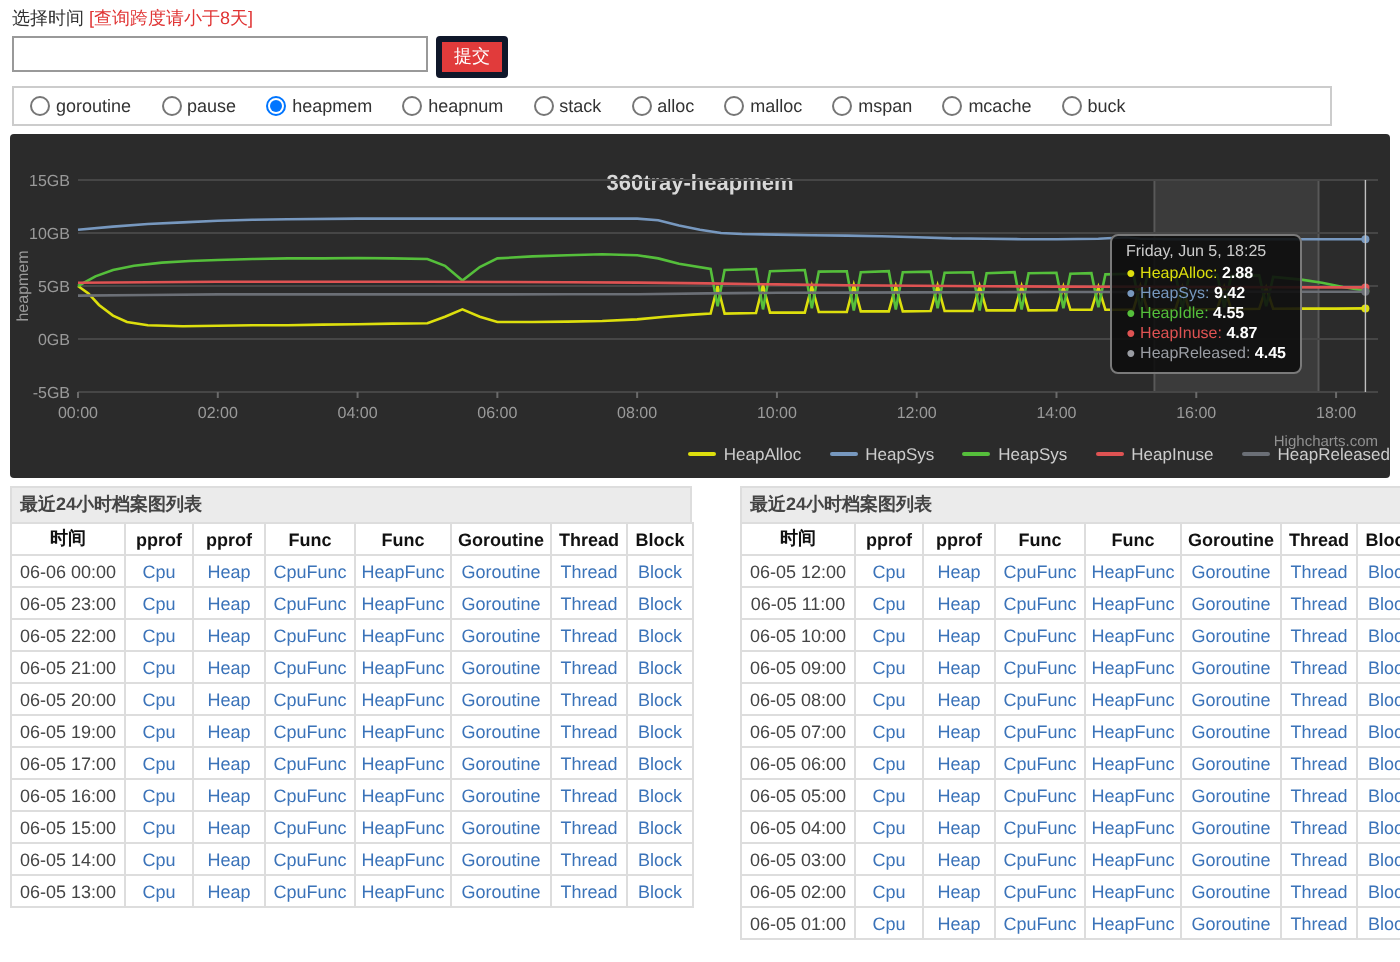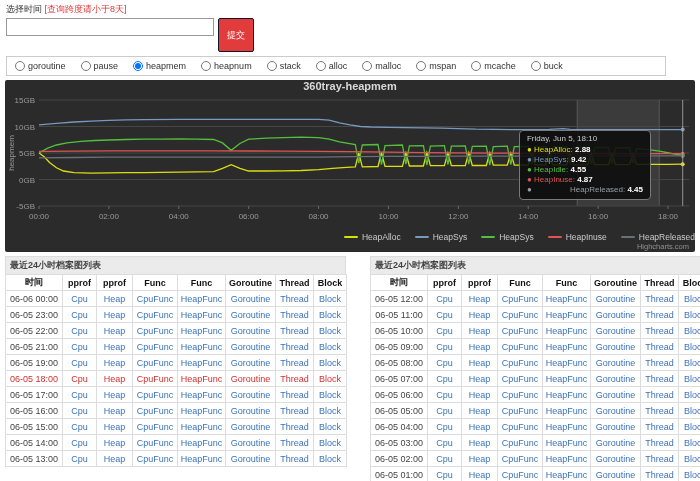--- a/index.html
+++ b/index.html
@@ -3,35 +3,35 @@
 <meta charset="utf-8">
 <style>
   *{box-sizing:border-box;margin:0;padding:0}
   html,body{width:700px;height:481px}
   body{background:#fff;font-family:"Liberation Sans","DejaVu Sans",sans-serif;font-size:9px;color:#333;overflow:hidden}
   .topbar{padding:3px 6px 0}
   .time-line{font-size:9px;margin-bottom:2px}
   .warn{color:#e03333}
   .input-line{display:flex;gap:4px;margin-bottom:4px}
   .time-input{width:208px;height:18px;border:1px solid #999;font-size:9px;padding:0 3px}
-  .submit-btn{background:#e13b3b;color:#fff;border:1px solid #0f172a;height:34px;min-width:36px;font-size:9px;border-radius:2px;cursor:pointer}
+  .submit-btn{background:#e13b3b;color:#fff;border:3px solid #0f172a;height:21px;min-width:36px;font-size:9px;border-radius:2px;cursor:pointer}
   .radio-box{border:1px solid #ccc;display:flex;gap:15px;align-items:center;padding:3px 8px;width:660px;height:20px}
   .radio-box label{display:flex;align-items:center;gap:3px;font-size:9px;cursor:pointer;color:#333}
   .radio-box input{width:10px;height:10px;margin:0}
   .chart{position:relative;background:#2b2b2b;margin:4px 5px 4px;width:690px;height:172px;border-radius:2px}
-  .chart-title{text-align:center;color:#d8d8d8;font-size:11px;font-weight:bold;padding-top:0;height:16px}
+  .chart-title{text-align:center;color:#d8d8d8;font-size:11px;font-weight:bold;padding-top:19px;height:16px}
   .chart svg{display:block}
   .legend{display:flex;justify-content:flex-end;gap:14px;align-items:center;height:14px}
   .legend-item{display:flex;align-items:center;gap:4px;color:#cccccc;font-size:8.5px;cursor:pointer}
   .legend-swatch{width:14px;height:2px;border-radius:1px;display:inline-block}
   .tooltip{position:absolute;right:44px;top:50px;background:rgba(12,12,12,0.88);border:1px solid #7a7a7a;border-radius:4px;padding:3px 7px 4px;font-size:8px;color:#eee;pointer-events:none;white-space:nowrap}
   .tt-header{color:#cccccc;margin-bottom:2px}
   .tt-row{line-height:10px}
   .tt-row .val{font-weight:bold;color:#fff}
-  .credit{position:absolute;right:6px;bottom:1px;font-size:7.5px;color:#909090;cursor:pointer}
+  .credit{position:absolute;right:6px;bottom:14px;font-size:7.5px;color:#909090;cursor:pointer}
   .tables{display:flex;gap:24px;padding:0 5px;margin-top:2px}
   .table-block{width:341px}
   .table-title{background:#ebebeb;border:1px solid #ddd;border-bottom:none;padding:2px 4px;font-weight:bold;color:#444;font-size:9px}
   table.ptable{border-collapse:collapse;width:100%;table-layout:fixed;background:#fff}
   .ptable th,.ptable td{border:1px solid #ddd;text-align:center;padding:1px 0;font-size:9px;height:16px;overflow:hidden}
   .ptable th{color:#111;font-weight:bold}
   .ptable th:nth-child(1){width:57px}
   .ptable th:nth-child(2){width:34px}
   .ptable th:nth-child(3){width:36px}
   .ptable th:nth-child(4){width:45px}
@@ -164,27 +164,27 @@
       <span class="legend-item">
         <span class="legend-swatch" style="background: rgb(223, 83, 83);"></span>
         <span>HeapInuse</span>
       </span>
       <span class="legend-item">
         <span class="legend-swatch" style="background: rgb(107, 111, 118);"></span>
         <span>HeapReleased</span>
       </span>
     </div>
   <div class="tooltip">
-    <div class="tt-header">Friday, Jun 5, 18:10</div>
+    <div class="tt-header">Friday, Jun 5, 18:25</div>
     <div>
         <div class="tt-row"><span style="color: rgb(221, 223, 13);">● </span><span style="color: rgb(221, 223, 13);">HeapAlloc: </span><span class="val">2.88</span></div>
         <div class="tt-row"><span style="color: rgb(119, 152, 191);">● </span><span style="color: rgb(119, 152, 191); text-align: center;">HeapSys: </span><span class="val">9.42</span></div>
         <div class="tt-row"><span style="color: rgb(85, 191, 59);">● </span><span style="color: rgb(85, 191, 59);">HeapIdle: </span><span class="val">4.55</span></div>
         <div class="tt-row"><span style="color: rgb(223, 83, 83);">● </span><span style="color: rgb(223, 83, 83);">HeapInuse: </span><span class="val">4.87</span></div>
-        <div class="tt-row"><span style="color: rgb(154, 157, 163);">● </span><span style="color: rgb(154, 157, 163); margin-left: 36px;">HeapReleased: </span><span class="val">4.45</span></div>
+        <div class="tt-row"><span style="color: rgb(154, 157, 163);">● </span><span style="color: rgb(154, 157, 163);">HeapReleased: </span><span class="val">4.45</span></div>
       </div>
   </div>
   <div class="credit">Highcharts.com</div>
 </div>
 
 <div class="tables">
   <div class="table-block">
     <div class="table-title">最近24小时档案图列表</div>
     <table class="ptable">
         <thead>
@@ -234,31 +234,31 @@
             <td class="time">06-05 21:00</td>
             <td><a href="#">Cpu</a></td>
             <td><a href="#">Heap</a></td>
             <td><a href="#">CpuFunc</a></td>
             <td><a href="#">HeapFunc</a></td>
             <td><a href="#">Goroutine</a></td>
             <td><a href="#">Thread</a></td>
             <td><a href="#">Block</a></td>
           </tr>
           <tr>
+            <td class="time">06-05 20:00</td>
+            <td><a href="#">Cpu</a></td>
+            <td><a href="#">Heap</a></td>
+            <td><a href="#">CpuFunc</a></td>
+            <td><a href="#">HeapFunc</a></td>
+            <td><a href="#">Goroutine</a></td>
+            <td><a href="#">Thread</a></td>
+            <td><a href="#">Block</a></td>
+          </tr>
+          <tr>
             <td class="time">06-05 19:00</td>
-            <td><a href="#">Cpu</a></td>
-            <td><a href="#">Heap</a></td>
-            <td><a href="#">CpuFunc</a></td>
-            <td><a href="#">HeapFunc</a></td>
-            <td><a href="#">Goroutine</a></td>
-            <td><a href="#">Thread</a></td>
-            <td><a href="#">Block</a></td>
-          </tr>
-          <tr class="hl">
-            <td class="time">06-05 18:00</td>
             <td><a href="#">Cpu</a></td>
             <td><a href="#">Heap</a></td>
             <td><a href="#">CpuFunc</a></td>
             <td><a href="#">HeapFunc</a></td>
             <td><a href="#">Goroutine</a></td>
             <td><a href="#">Thread</a></td>
             <td><a href="#">Block</a></td>
           </tr>
           <tr>
             <td class="time">06-05 17:00</td>

